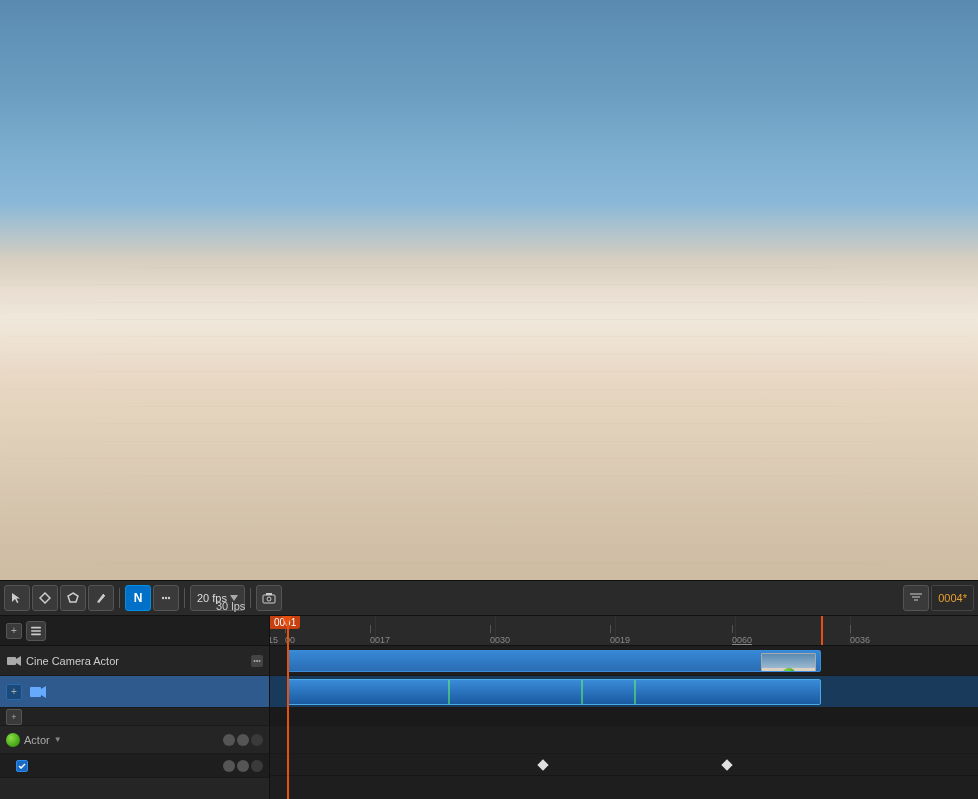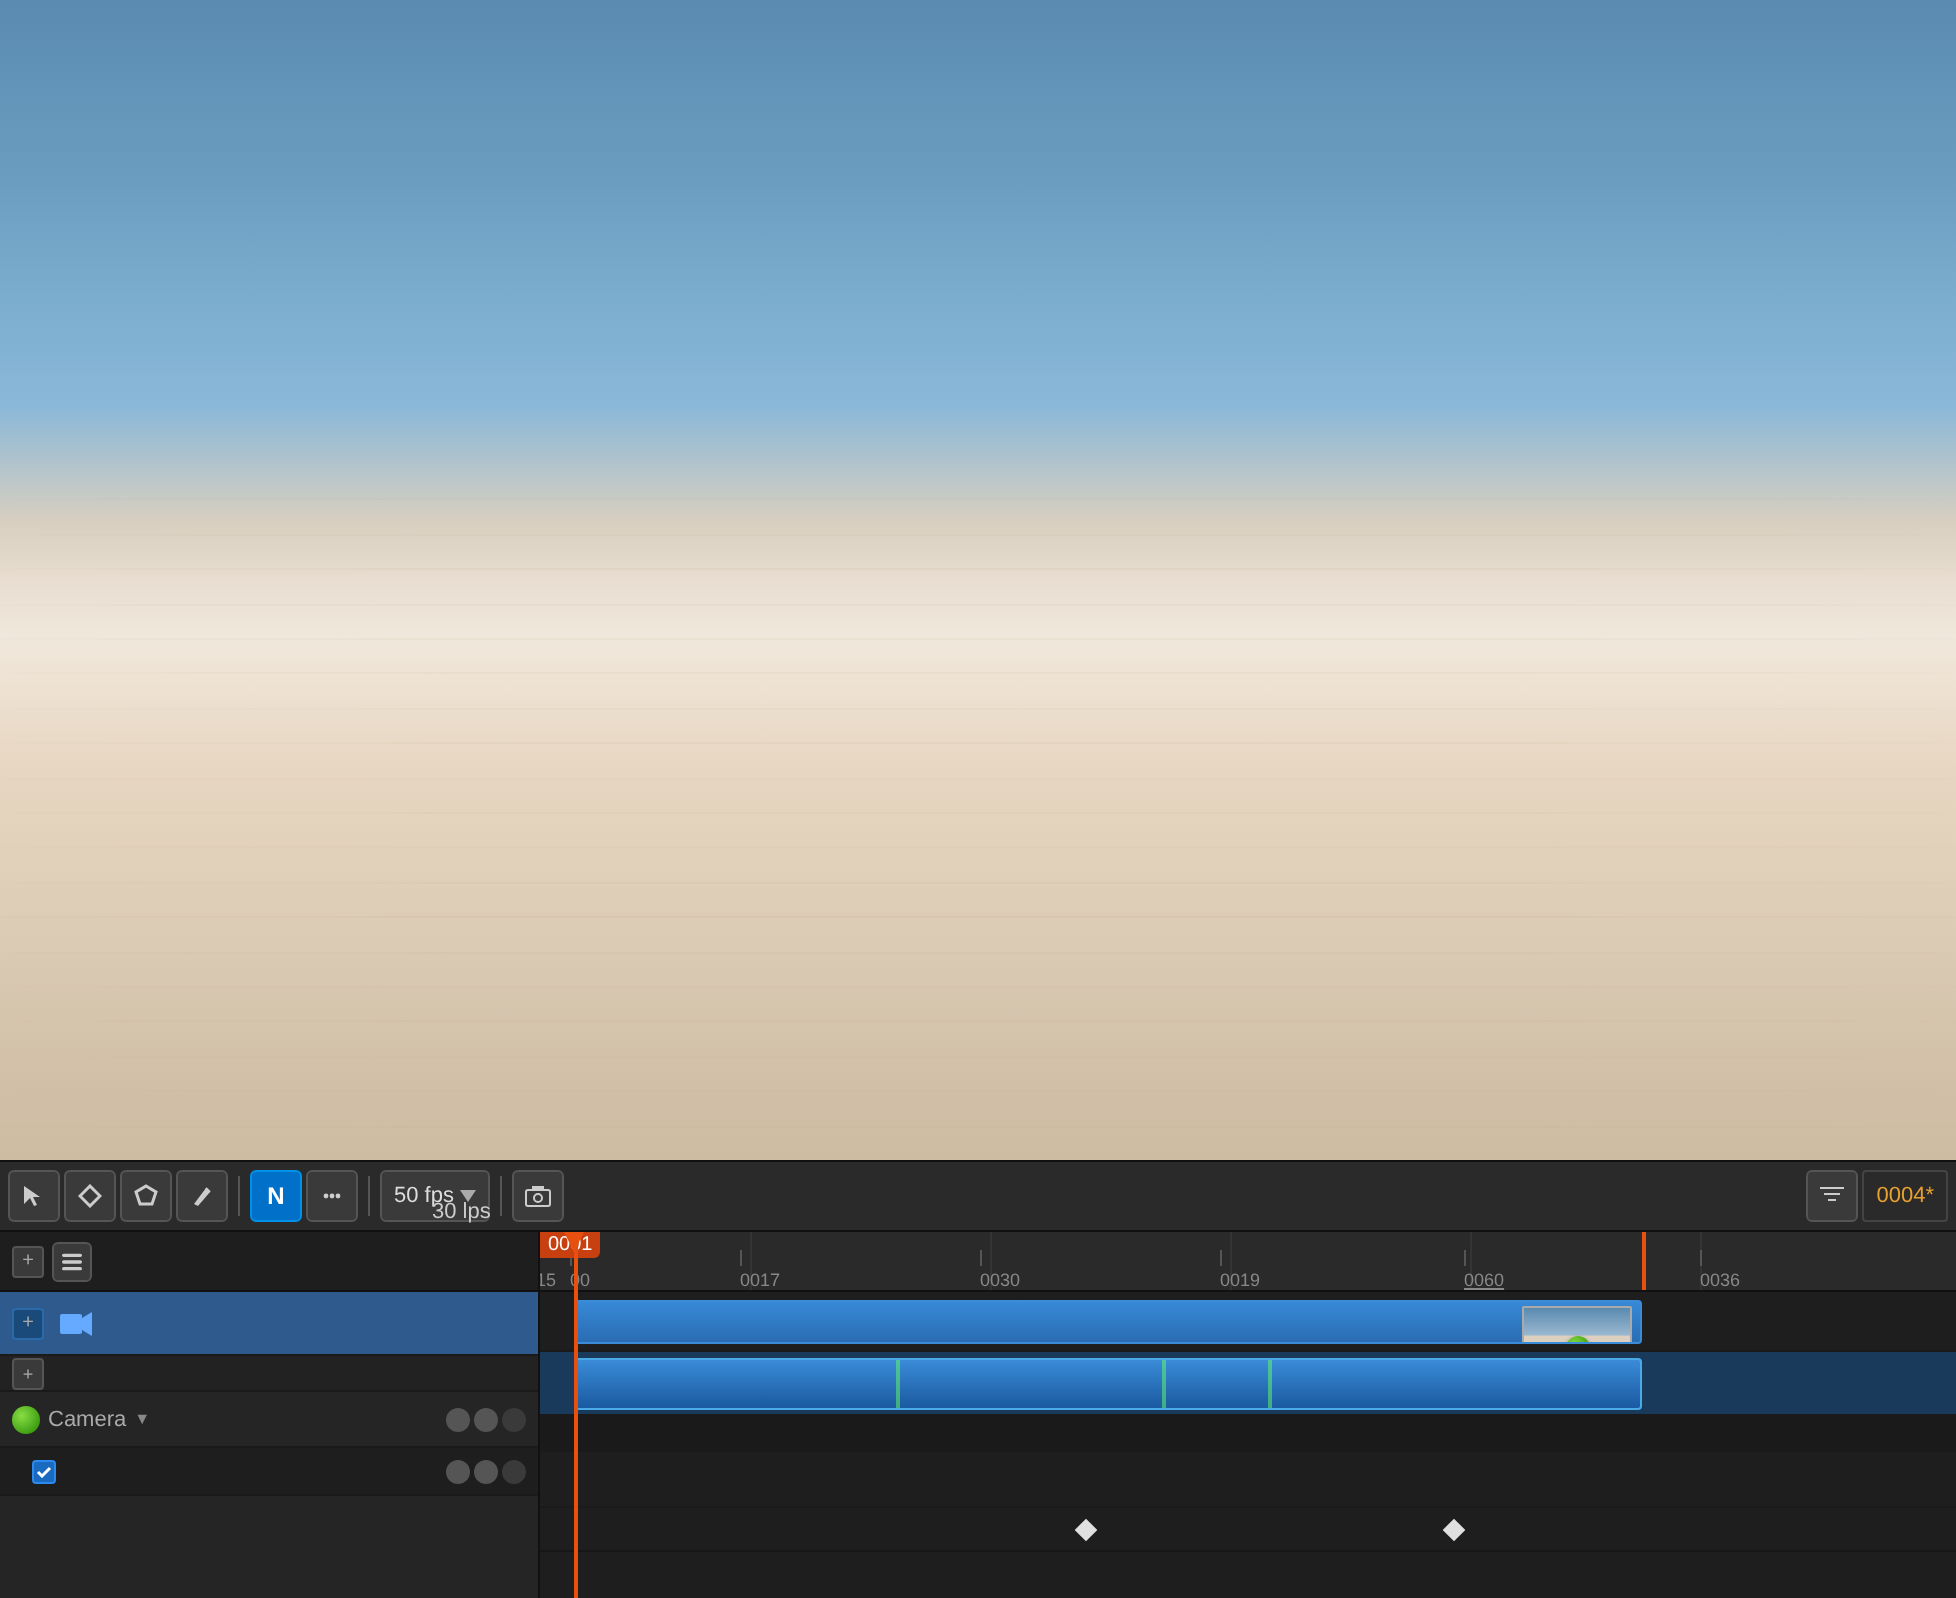--- a/index.html
+++ b/index.html
@@ -454,21 +454,21 @@
     <svg width="10" height="10" viewBox="0 0 10 10">
       <circle cx="2" cy="5" r="1.2" fill="#ccc"></circle>
       <circle cx="5" cy="5" r="1.2" fill="#ccc"></circle>
       <circle cx="8" cy="5" r="1.2" fill="#ccc"></circle>
     </svg>
   </div>
 
   <div class="toolbar-sep"></div>
 
   <div class="fps-btn">
-    <span>50 fps</span>
+    <span>20 fps</span>
     <svg width="8" height="6" viewBox="0 0 8 6">
         <polygon points="0,0 8,0 4,6" fill="#aaa"></polygon>
       </svg>
   </div>
 
   <div class="toolbar-sep"></div>
 
   <div class="toolbar-btn">
     <svg width="14" height="12" viewBox="0 0 14 12">
       <rect x="1" y="3" width="12" height="8" rx="1" fill="none" stroke="#ccc" stroke-width="1"></rect>
@@ -500,40 +500,58 @@
       <div class="add-btn">+</div>
       <div class="toolbar-btn" style="width:20px;height:20px;min-width:20px;">
         <svg width="12" height="10" viewBox="0 0 12 10">
             <rect x="0" y="0" width="12" height="2" fill="#ccc" rx="1"></rect>
             <rect x="0" y="4" width="12" height="2" fill="#ccc" rx="1"></rect>
             <rect x="0" y="8" width="12" height="2" fill="#ccc" rx="1"></rect>
           </svg>
       </div>
     </div>
 
+    <div class="tl-track-row">
+      <div class="camera-icon">
+        <svg width="14" height="12" viewBox="0 0 14 12">
+          <rect x="0" y="2" width="9" height="8" rx="1" fill="#aaa"></rect>
+          <polygon points="9,4 14,1 14,11 9,8" fill="#aaa"></polygon>
+        </svg>
+      </div>
+      <div class="tl-track-label" style="margin-left:4px;">Cine Camera Actor</div>
+      <div class="tl-track-icons">
+        <div class="small-icon" style="border-radius:2px; background:#444;">
+          <svg width="8" height="6" viewBox="0 0 8 6">
+            <circle cx="1.5" cy="3" r="1" fill="#aaa"></circle>
+            <circle cx="4" cy="3" r="1" fill="#aaa"></circle>
+            <circle cx="6.5" cy="3" r="1" fill="#aaa"></circle>
+          </svg>
+        </div>
+      </div>
+    </div>
 
     <div class="tl-track-row highlighted" style="height:32px;">
       <div class="add-btn" style="background:#1a4a7a; border-color:#2a6aaa;">+</div>
       <div style="width:8px;"></div>
       <div class="camera-icon">
         <svg width="16" height="12" viewBox="0 0 16 12">
           <rect x="0" y="1" width="11" height="10" rx="1" fill="#6af"></rect>
           <polygon points="11,3 16,0 16,12 11,9" fill="#6af"></polygon>
         </svg>
       </div>
     </div>
 
     <div class="tl-track-row" style="height:18px; background:#222;">
       <div class="add-btn" style="font-size:9px;">+</div>
     </div>
 
     <div class="sphere-row">
       <div class="sphere-icon"></div>
       <div class="sphere-label">
-        <span>Camera</span>
+        <span>Actor</span>
         <span class="chevron-down">▼</span>
       </div>
       <div style="flex:1"></div>
       <div class="tl-track-icons">
         <div class="small-icon"></div>
         <div class="small-icon"></div>
         <div class="small-icon" style="background:#3a3a3a;"></div>
       </div>
     </div>
 

